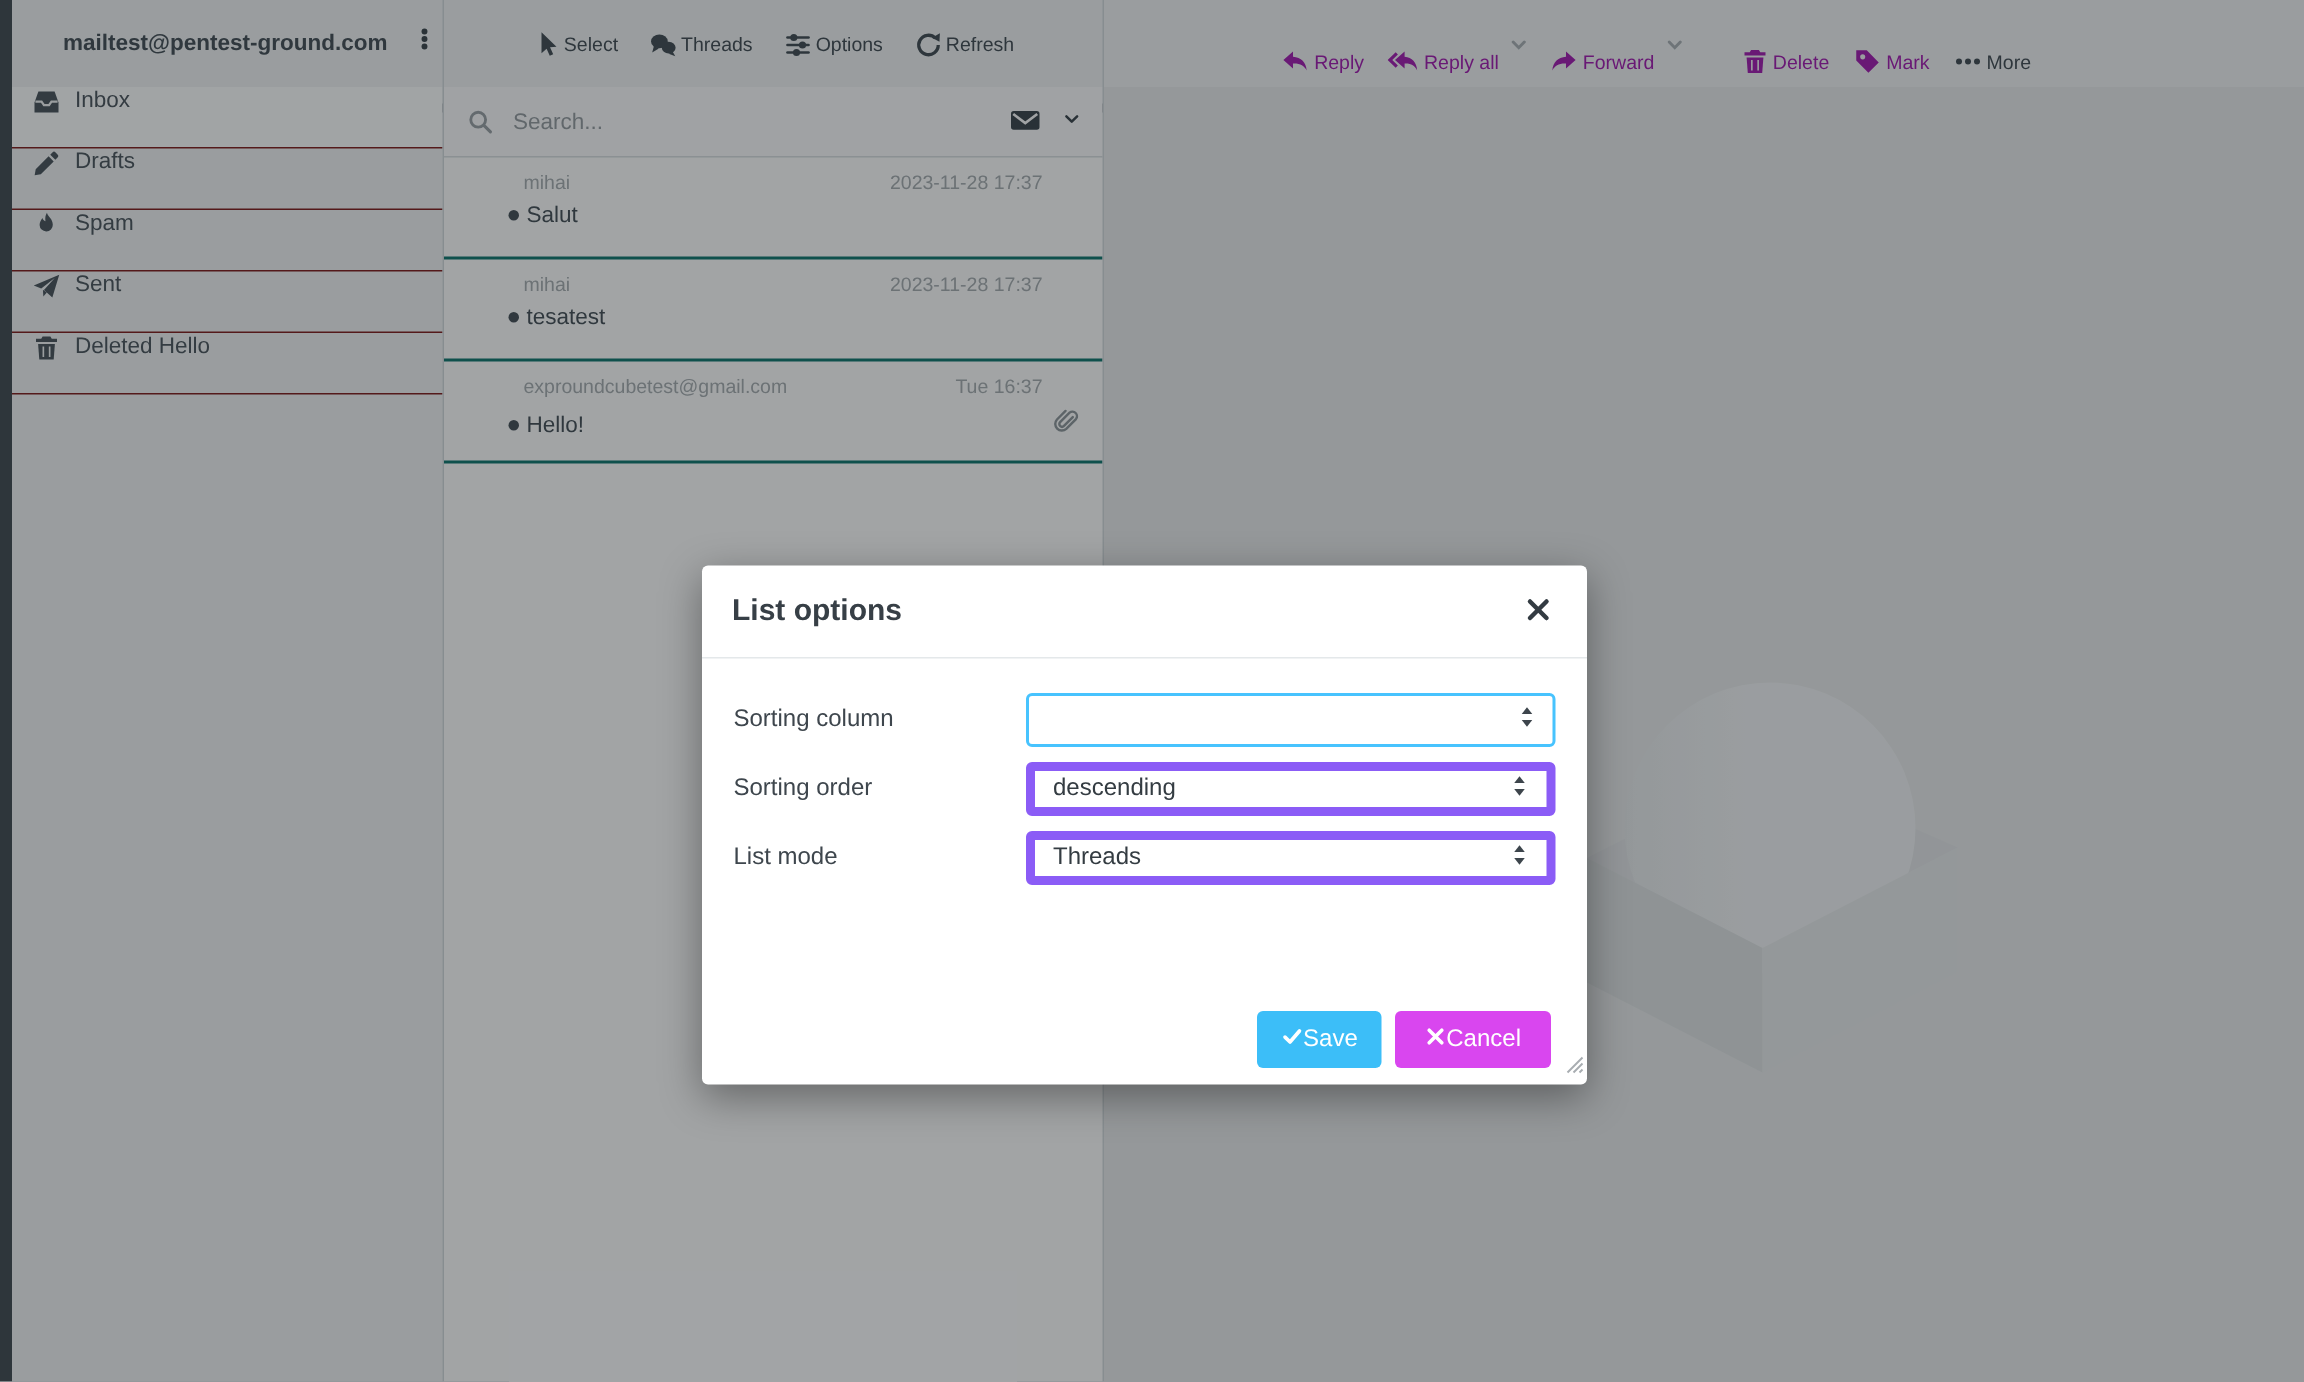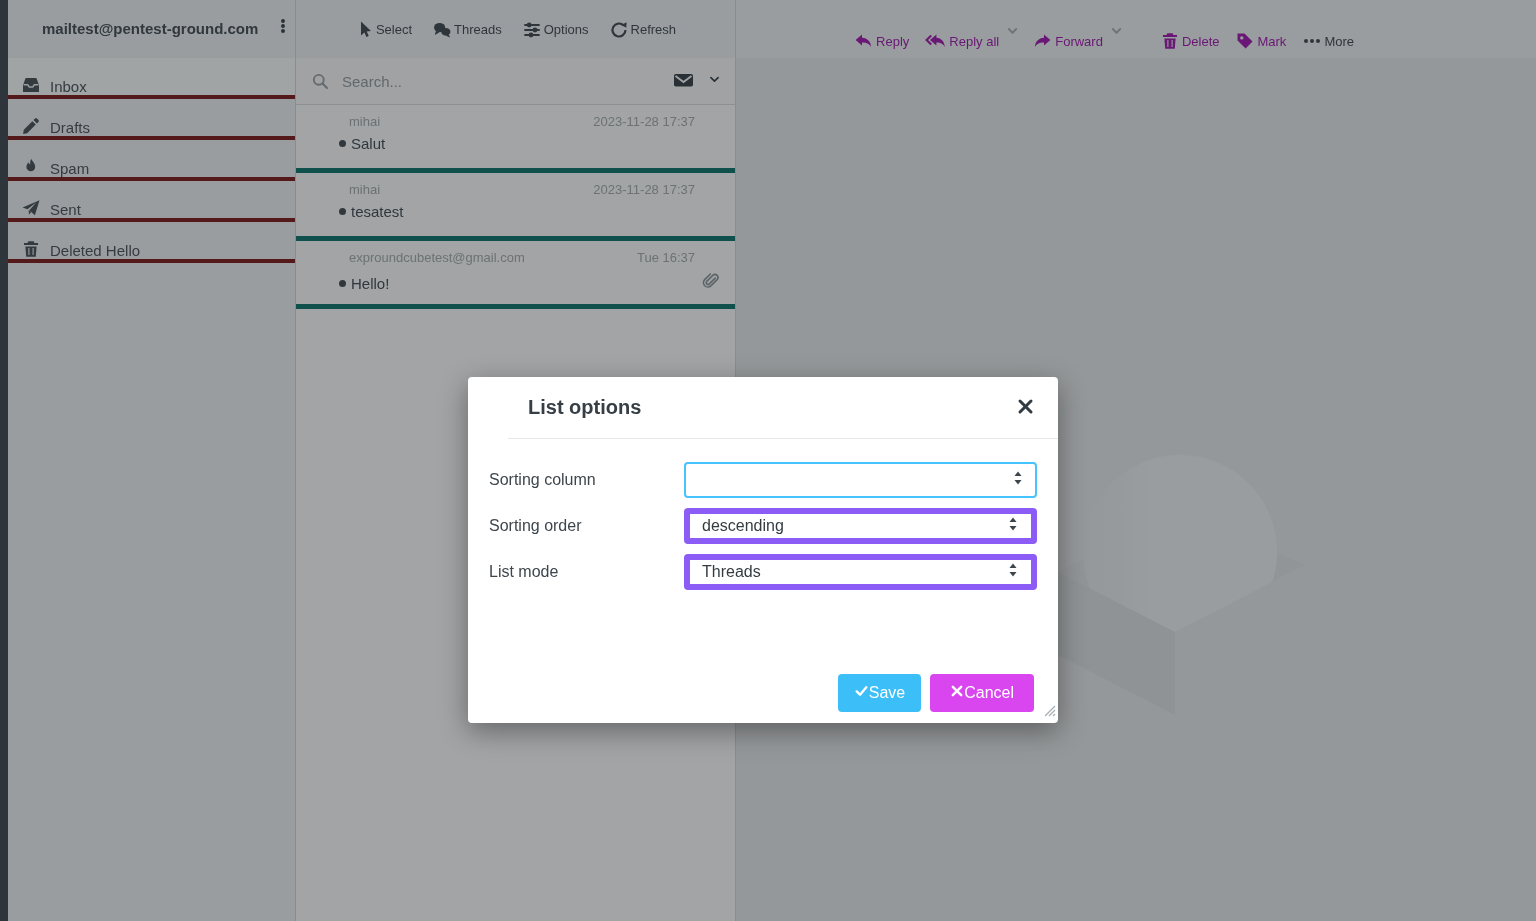--- a/index.html
+++ b/index.html
@@ -28,54 +28,54 @@
 
   .msg-toolbar{position:absolute;right:180px;top:0;height:57px;display:flex;align-items:flex-end;
                padding-bottom:6px;gap:12px;}
   .msg-toolbar .tb-btn{padding:0 2px;}
   .tb-btn.disabled{color:#a21caf;justify-content:center;}
   .caret-btn{align-self:center;margin:8px 0 0 -6px;color:#a9b0b4;cursor:pointer;}
   .spacer-sm{width:12px;}
 
   
   .sidebar{position:absolute;left:8px;top:58px;width:287px;bottom:0;background:#f0f3f4;z-index:1;}
-  .folder{height:41px;display:flex;align-items:flex-end;padding-left:13px;gap:9px;
-          border-bottom:4px solid #7f1d1d;color:#4b555d;cursor:pointer;}
+  .folder{height:41px;display:flex;align-items:flex-start;padding-left:13px;gap:9px;
+          border-bottom:1px solid #7f1d1d;color:#4b555d;cursor:pointer;}
   .folder.selected{background:#fcfdfe;}
   .folder .f-icon{width:20px;height:20px;color:#49545c;flex:0 0 20px;}
   .folder .f-label{font-size:15px;}
 
   
   .listcol{position:absolute;left:296px;top:58px;width:439px;bottom:0;background:#fdfefe;z-index:1;}
   .searchrow{height:47px;display:flex;align-items:center;background:#fafbfc;
              border-bottom:1px solid #d8dde0;padding:0 11px 0 13px;gap:8px;}
   .search-input{flex:1;border:none;outline:none;background:transparent;font-size:15px;
                 color:#454f57;font-family:inherit;}
   .search-input::placeholder{color:#949ba0;}
   .icon-btn{display:flex;align-items:center;justify-content:center;cursor:pointer;border:none;
             background:transparent;padding:2px;color:#3a444b;}
-  .msgrow{height:59px;border-bottom:5px solid #0f766e;padding:0 14px 0 43px;cursor:pointer;}
+  .msgrow{height:59px;border-bottom:2px solid #0f766e;padding:0 14px 0 43px;cursor:pointer;}
   .m-line1{display:flex;align-items:center;margin-top:9px;padding-left:10px;}
   .m-sender{flex:1;font-size:13px;color:#a6acb0;white-space:nowrap;overflow:hidden;}
   .m-date{font-size:13px;color:#a6acb0;margin-right:26px;white-space:nowrap;}
   .m-line2{display:flex;align-items:center;margin-top:6px;}
   .unread-dot{width:7px;height:7px;border-radius:50%;background:#454f57;flex:0 0 7px;}
   .m-subject{font-size:15px;color:#454f57;margin-left:5px;flex:1;}
   .attach{color:#8d969b;}
 
   
   .pane{position:absolute;left:736px;top:58px;right:0;bottom:0;background:#e8eaeb;z-index:1;}
   .watermark{position:absolute;left:314px;top:392px;}
 
   
   .overlay{position:absolute;inset:0;background:rgba(15,20,24,0.385);z-index:10;}
   .dialog{position:absolute;left:468px;top:377px;width:590px;height:346px;background:#fff;
           border-radius:4px;box-shadow:0 8px 28px rgba(0,0,0,.38);z-index:20;}
   .dlg-header{height:62px;display:flex;align-items:center;padding:0 20px;
-              border-bottom:1px solid #e4e8ea;margin-left:40px;}
+              border-bottom:1px solid #e4e8ea;}
   .dlg-title{flex:1;font-size:20px;font-weight:bold;color:#373f46;}
   .dlg-close{border:none;background:transparent;cursor:pointer;padding:4px;display:flex;}
   .dlg-body{padding:23px 21px 0;}
   .dlg-row{display:flex;align-items:center;margin-bottom:10px;}
   .dlg-label{width:195px;font-size:16px;color:#3e464d;flex:0 0 195px;}
   .selectbox{flex:1;height:36px;border:6px solid #8b5cf6;border-radius:4px;background:#fff;
              display:flex;align-items:center;padding:0 12px;cursor:pointer;}
   .selectbox.focused{border:2px solid #47c3fe;padding:0 11px;}
   .sel-value{flex:1;font-size:16px;color:#343c42;}
   .dlg-footer{position:absolute;right:24px;bottom:11px;display:flex;gap:9px;}

